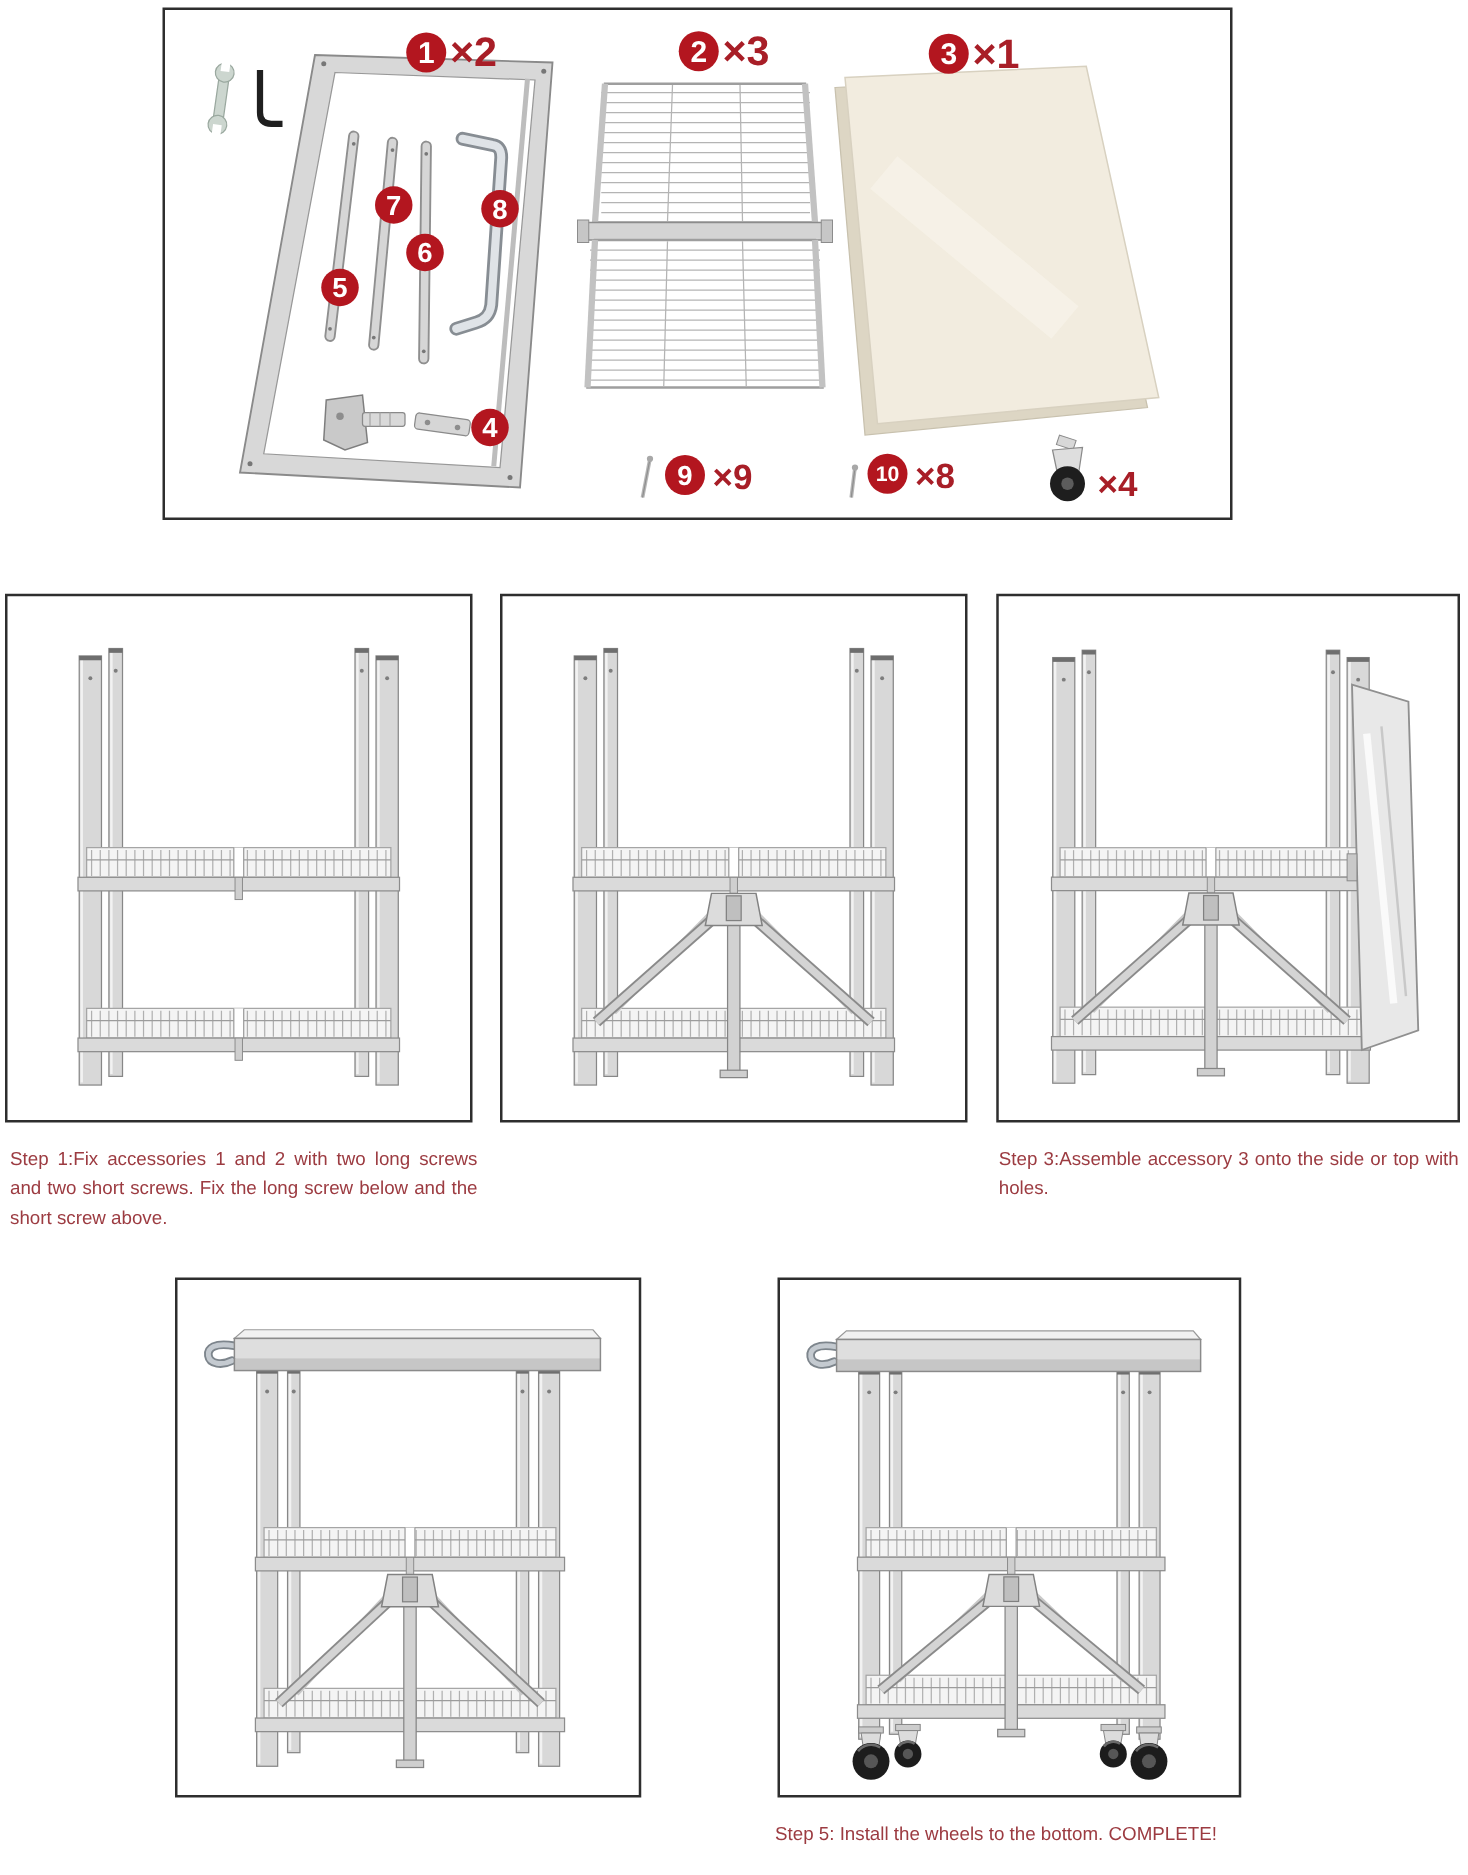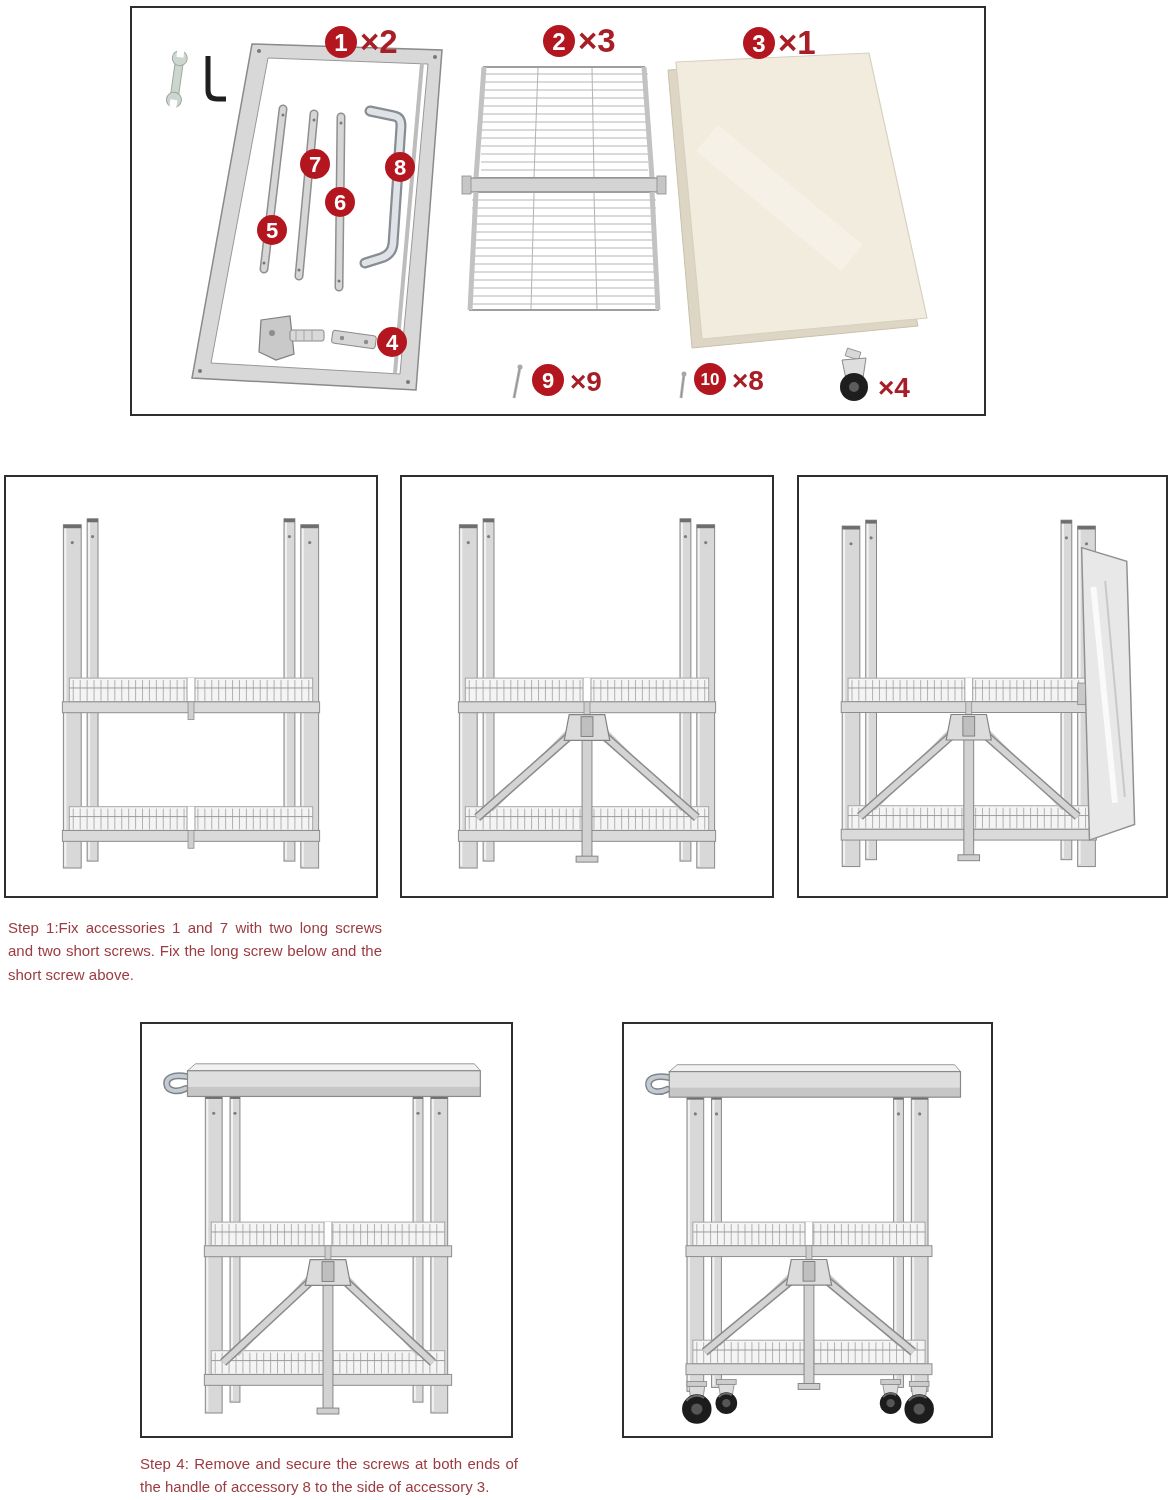--- a/index.html
+++ b/index.html
@@ -894,15 +894,16 @@
     <rect x="290" y="362" width="20" height="5" fill="#cccccc" stroke="#848484" stroke-width="0.8"></rect>
     <polygon points="292,367 308,367 305,388 295,388" fill="#dcdcdc" stroke="#848484" stroke-width="0.8"></polygon>
     <circle cx="300" cy="390" r="15" fill="#1c1c1c"></circle>
     <circle cx="300" cy="390" r="5.7" fill="#565656"></circle>
     <path d="M 289.5 381.75 A 13.5 13.5 0 0 1 307.5 378.75" stroke="#6a6a6a" stroke-width="2" fill="none"></path>
   </g>
         </g>
       </svg>
   </div>
 
-  <p class="caption cap1">Step 1:Fix accessories 1 and 7 with two long screws and two short screws. Fix the long screw below and the short screw above.</p>
-  <p class="caption cap4">Step 4: Remove and secure the screws at both ends of the handle of accessory 8 to the side of accessory 3.</p>
+  <p class="caption cap1">Step 1:Fix accessories 1 and 2 with two long screws and two short screws. Fix the long screw below and the short screw above.</p>
+  <p class="caption cap3">Step 3:Assemble accessory 3 onto the side or top with holes.</p>
+  <p class="caption cap5">Step 5: Install the wheels to the bottom. COMPLETE!</p>
 </div>
 
 </body></html>

